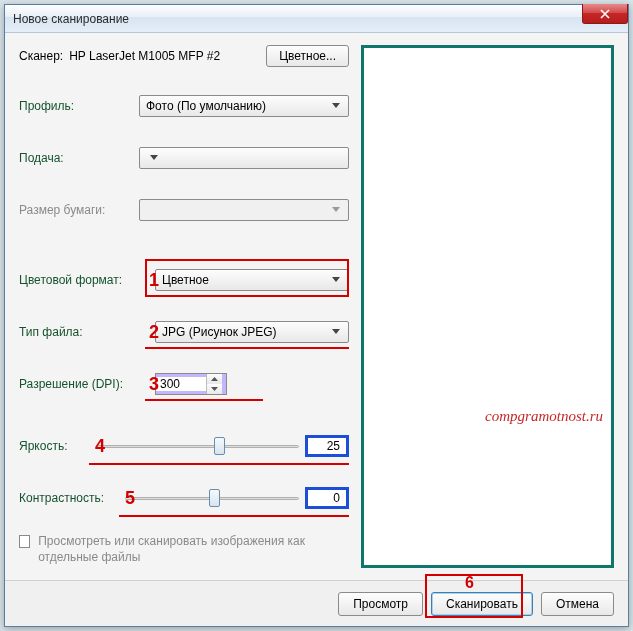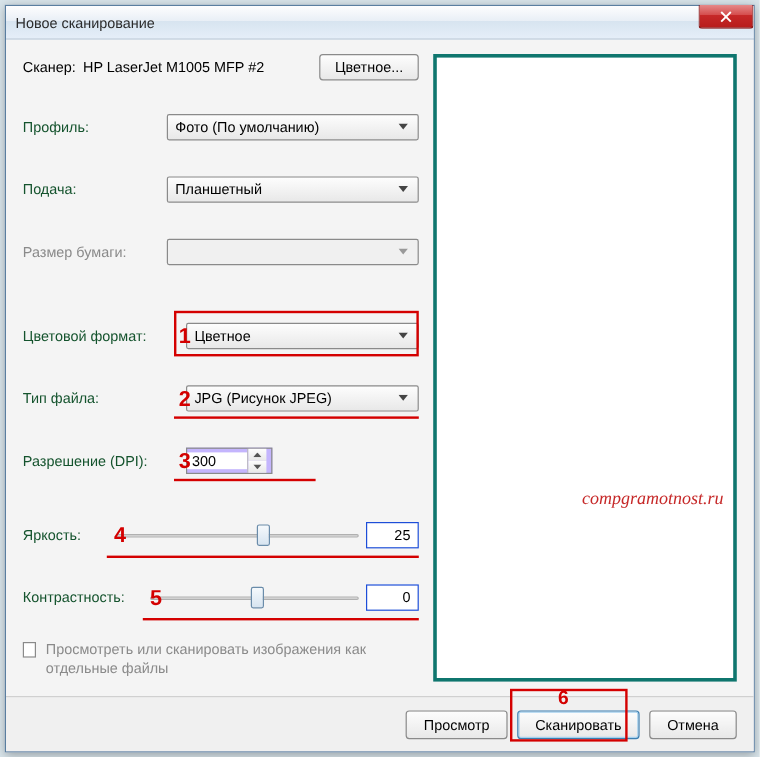--- a/index.html
+++ b/index.html
@@ -26,21 +26,21 @@
   .combo-arrow svg { width: 8px; height: 6px; }
   .numbox { width: 72px; height: 22px; background: #c4b5fd; border: 1px solid #8a8a8a; display: flex; align-items: center; }
   .numbox input { border: none; width: 50px; padding: 0 4px; text-align: left; outline: none; }
   .spinner { width: 16px; display: flex; flex-direction: column; border-left: 1px solid #bbb; }
   .spinner div { height: 10px; display: flex; align-items: center; justify-content: center; background: linear-gradient(#fdfdfd,#e8e8e8); cursor: pointer; }
   .spinner svg { width: 7px; height: 4px; }
   .slider-row .label { width: 100px; }
   .slider { flex: 1; height: 22px; position: relative; display: flex; align-items: center; margin: 0 6px; }
   .track { height: 3px; background: #dcdcdc; border: 1px solid #b0b0b0; border-radius: 2px; flex: 1; }
   .thumb { position: absolute; top: 2px; width: 11px; height: 18px; background: linear-gradient(to bottom,#f5f9fc,#d7e4f0); border: 1px solid #6a8caa; border-radius: 2px; cursor: pointer; }
-  .valbox { width: 44px; height: 22px; background: #fff; border: 1px solid #1d4ed8; display: flex; align-items: center; justify-content: flex-end; padding: 0 6px; }
+  .valbox { width: 44px; height: 22px; background: #fff; border: 3px solid #1d4ed8; display: flex; align-items: center; justify-content: flex-end; padding: 0 6px; }
 
   .checkbox-row { display: flex; align-items: flex-start; gap: 8px; margin-top: 14px; }
   .checkbox { width: 13px; height: 13px; border: 1px solid #8a8a8a; background: #fff; margin-top: 2px; cursor: pointer; }
   .checkbox-label { color: #8a8a8a; line-height: 1.35; }
 
   .footer { height: 46px; border-top: 1px solid #d0d0d0; background: #f0f0f0; display: flex; align-items: center; justify-content: flex-end; gap: 8px; padding: 0 14px; position: relative; }
   .footer .btn { height: 24px; padding: 0 14px; }
   .btn.focused { border: 1px solid #3c7fb1; box-shadow: inset 0 0 0 1px #a7d1ee; }
 
   
@@ -87,21 +87,20 @@
               </svg>
             </span>
         </div>
       </div>
 
       <div class="spacer10"></div>
 
       <div class="row">
         <span class="label">Подача:</span>
         <div class="combo">
-          <span class="combo-text">Планшетный</span>
           <span class="combo-arrow">
               <svg viewBox="0 0 8 6">
                 <path d="M0 0 L4 5 L8 0" fill="#444"></path>
               </svg>
             </span>
         </div>
       </div>
 
       <div class="spacer10"></div>
 

